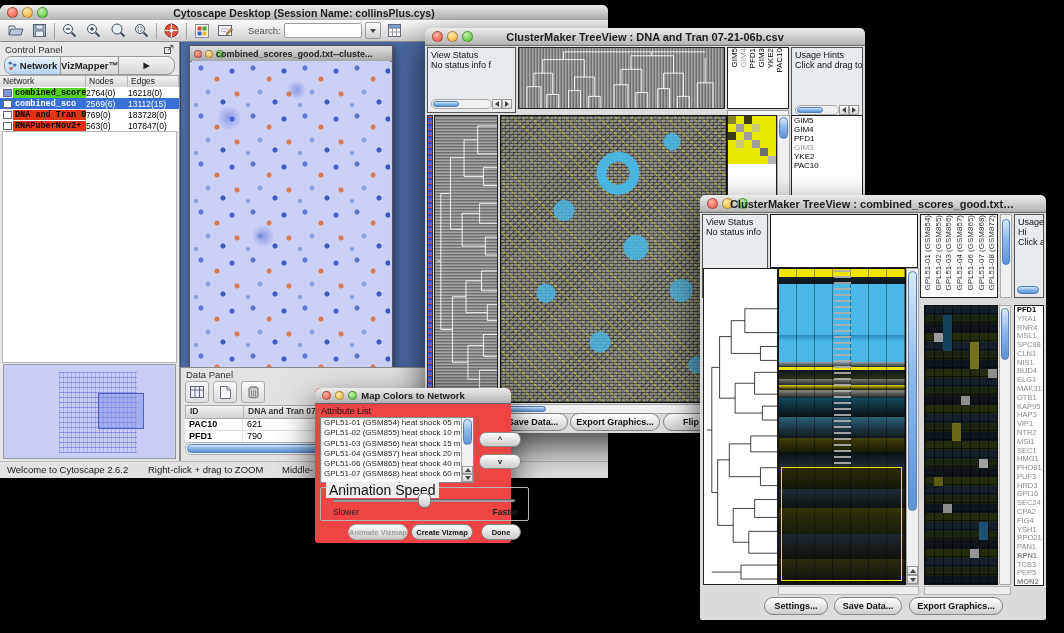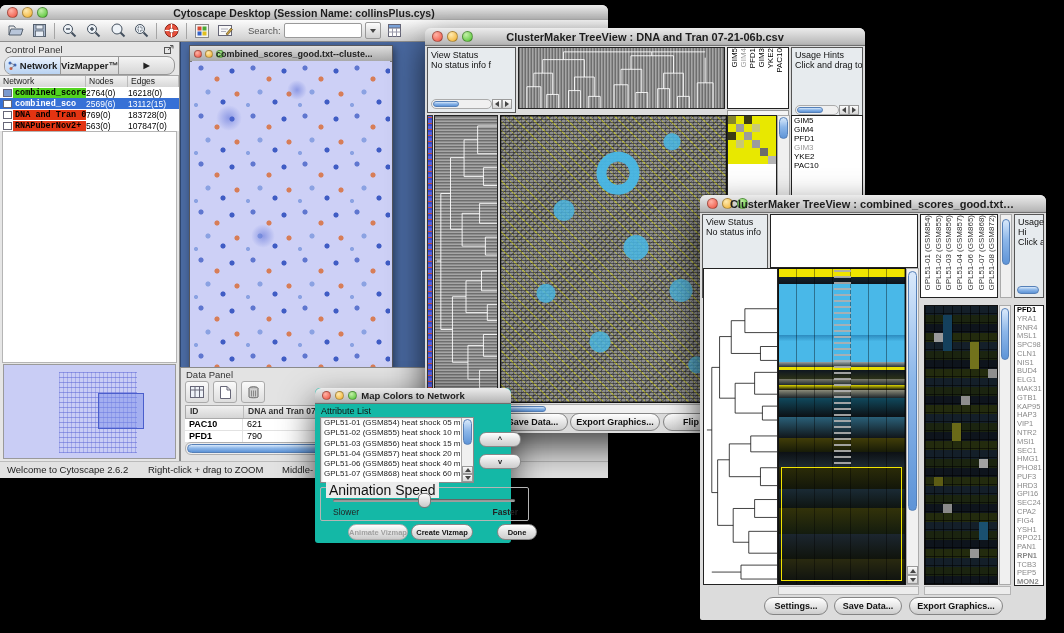--- a/index.html
+++ b/index.html
@@ -239,21 +239,21 @@
   #tv2-zoomscroll{position:absolute;left:299px;top:110px;width:12px;height:280px;background:#f0f0f0;border:1px solid #aaa;box-sizing:border-box;}
   #tv2-zoomscroll .pill{position:absolute;left:1px;right:1px;top:2px;height:52px;}
   #tv2-genes{left:314px;top:110px;width:30px;height:281px;overflow:hidden;}
   .gene{font-size:7.5px;line-height:8.78px;padding-left:2px;white-space:nowrap;}
   #tv2-settings{left:64px;top:402px;width:62px;}
   #tv2-save{left:134px;top:402px;width:66px;}
   #tv2-export{left:209px;top:402px;width:92px;}
   .hstrip{position:absolute;height:9px;background:#ececec;border:1px solid #b5b5b5;box-sizing:border-box;}
 
   
-  #win-map{left:315px;top:388px;width:196px;height:155px;background:#14b8a6;z-index:3;border-radius:5px 5px 3px 3px;}
+  #win-map{left:315px;top:388px;width:196px;height:155px;background:#ef4444;z-index:3;border-radius:5px 5px 3px 3px;}
   #win-map .titlebar{height:15px;}
   #win-map .title-text{font-size:9.5px;}
   #map-label{position:absolute;left:6px;top:18px;font-size:9px;color:#111;}
   #map-list{position:absolute;left:5px;top:29px;width:152px;height:64px;background:#fff;
     border:1px solid #8a8a8a;box-shadow:inset 1px 1px 2px rgba(0,0,0,.15);overflow:hidden;}
   .attr-item{font-size:8px;line-height:10.3px;padding-left:3px;white-space:nowrap;color:#222;}
   #map-list-scroll{position:absolute;right:0;top:0;bottom:0;width:11px;background:#f0f0f0;border-left:1px solid #aaa;}
   #map-list-scroll .pill{position:absolute;left:1px;right:1px;top:1px;height:26px;}
   #map-list-scroll .endbtn{position:absolute;left:0;right:0;height:8px;}
   .oval-btn{position:absolute;width:40px;height:13px;border-radius:7px;border:1px solid #888;
@@ -267,21 +267,21 @@
     border-radius:2px;box-shadow:inset 0 1px 1px rgba(0,0,0,.4);}
   #map-slider-thumb{position:absolute;left:47%;top:5px;width:11px;height:13px;border-radius:5px 5px 6px 6px;
     background:linear-gradient(#fdfdfd,#c9c9c9);border:1px solid #777;}
   #map-slower{position:absolute;left:12px;top:19px;font-size:8.5px;font-weight:normal;color:#222;}
   #map-faster{position:absolute;right:10px;top:19px;font-size:8.5px;font-weight:bold;color:#222;}
   .map-btn{position:absolute;top:136px;height:14px;border-radius:8px;border:1px solid #888;
     background:linear-gradient(#ffffff,#e6e6e6 45%,#cccccc);display:flex;align-items:center;justify-content:center;
     font-size:7.5px;font-weight:bold;color:#111;white-space:nowrap;}
   #map-animate{left:33px;width:58px;color:#a0a0a0;border-color:#b0b0b0;}
   #map-create{left:96px;width:60px;}
-  #map-done{left:182px;width:38px;align-items:center;}
+  #map-done{left:166px;width:38px;align-items:center;}
 
   svg{display:block;}
 </style>
 </head>
 <body>
 
 <div class="win" id="win-cyto">
   <div class="titlebar">
     <div class="lights">
       <span class="light lg l-red"></span>

